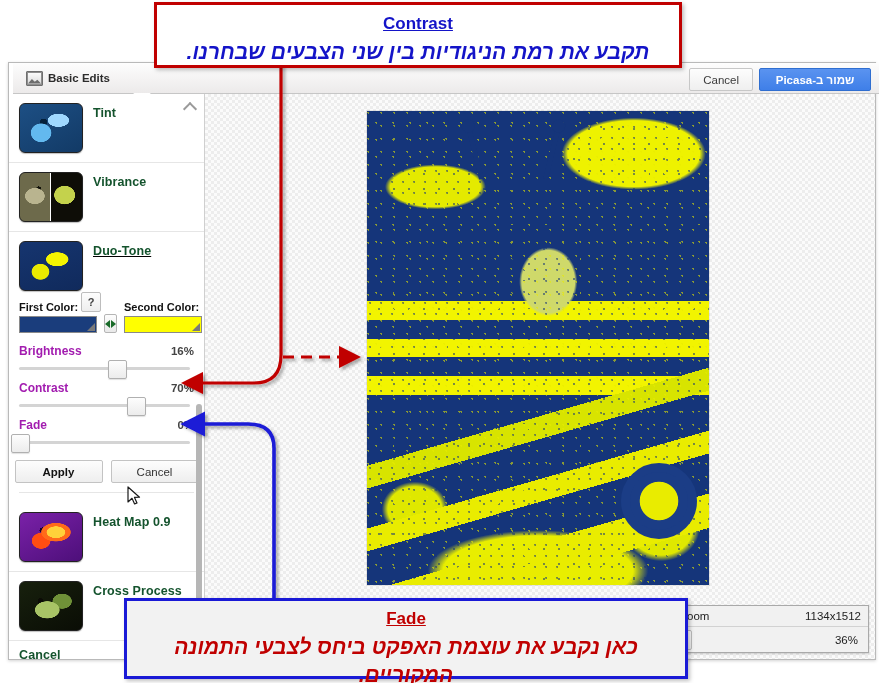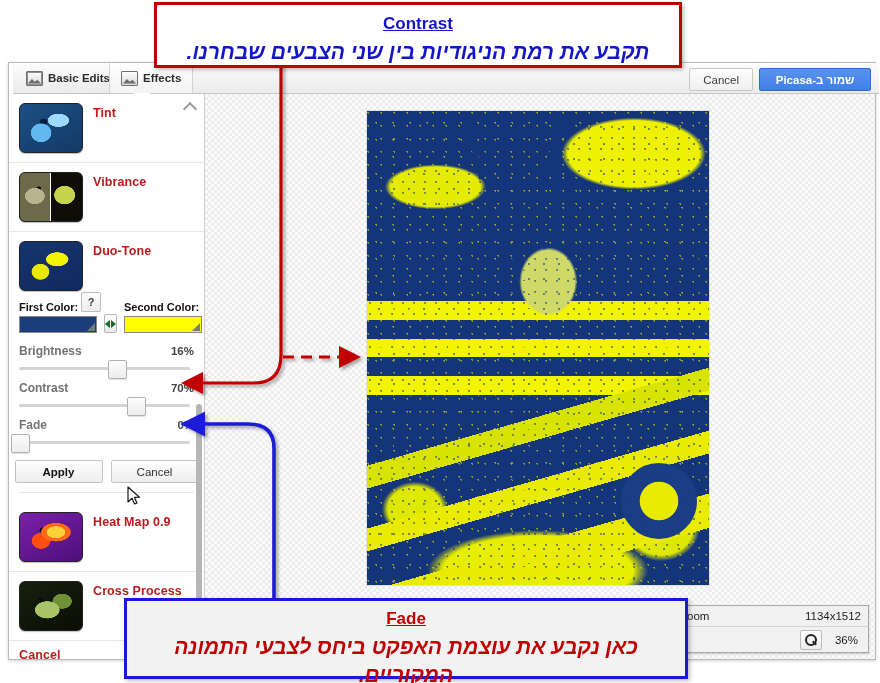--- a/index.html
+++ b/index.html
@@ -89,21 +89,21 @@
   .fx-row{
     position:relative;display:flex;align-items:flex-start;gap:10px;
     padding:9px 8px 9px 10px;
     border-bottom:1px solid #e6e6e6;cursor:pointer;
   }
   .fx-thumb{
     width:62px;height:48px;border-radius:6px;flex:0 0 auto;
     border:1px solid #222;box-shadow:0 1px 1px rgba(0,0,0,.25);
     overflow:hidden;position:relative;
   }
-  .fx-label{font-size:12.5px;font-weight:bold;color:#b91c1c;padding-top:3px;letter-spacing:.1px;}
+  .fx-label{font-size:12.5px;font-weight:bold;color:#14532d;padding-top:3px;letter-spacing:.1px;}
 
   
   .th-tint{background:
      radial-gradient(ellipse 26px 16px at 62% 34%, #9fd8ff 0 40%, transparent 42%),
      radial-gradient(ellipse 22px 20px at 34% 60%, #63b9ef 0 45%, transparent 48%),
      radial-gradient(circle 5px at 38% 38%, #05203a 0 70%, transparent 72%),
      radial-gradient(circle 5px at 62% 30%, #05203a 0 70%, transparent 72%),
      linear-gradient(150deg,#1d4f84,#123a66);}
   .th-vibrance{background:
      linear-gradient(90deg,
@@ -126,21 +126,21 @@
      radial-gradient(circle 4px at 62% 31%, #16022b 0 70%, transparent 72%),
      linear-gradient(150deg,#7a21a8,#4d0f7a);}
   .th-cross{background:
      radial-gradient(ellipse 23px 16px at 44% 58%, #a8c466 0 52%, transparent 55%),
      radial-gradient(ellipse 18px 14px at 68% 40%, #6f9138 0 52%, transparent 55%),
      radial-gradient(circle 4px at 33% 40%, #0b0b06 0 72%, transparent 74%),
      radial-gradient(circle 4px at 62% 33%, #0b0b06 0 72%, transparent 74%),
      linear-gradient(150deg,#17200d,#0a0d05);}
 
   
-  .fx-row.active{border-bottom:none;padding-bottom:2px;}
+  .fx-row.active{border-bottom:none;padding-bottom:2px;text-decoration:underline;}
   .help-btn{
     position:absolute;left:72px;top:60px;width:18px;height:18px;
     background:linear-gradient(#fdfdfd,#eeeeee);border:1px solid #bdbdbd;border-radius:2px;
     font-size:11px;color:#444;display:flex;align-items:center;justify-content:center;
     font-weight:bold;cursor:pointer;
   }
   .panel{position:relative;padding:4px 10px 10px 10px;}
   .color-row{display:flex;align-items:flex-end;gap:7px;margin-top:4px;}
   .color-group{display:flex;flex-direction:column;gap:3px;}
   .color-cap{font-size:11px;font-weight:bold;color:#111;}
@@ -156,21 +156,21 @@
     width:19px;height:17px;margin-bottom:0px;
     background:linear-gradient(#fdfdfd,#e9e9e9);border:1px solid #b5b5b5;border-radius:2px;
     display:flex;align-items:center;justify-content:center;gap:1px;cursor:pointer;
   }
   .swap-btn i{display:block;width:0;height:0;}
   .swap-btn i.l{border-top:4px solid transparent;border-bottom:4px solid transparent;border-right:5px solid #1a6b2a;}
   .swap-btn i.r{border-top:4px solid transparent;border-bottom:4px solid transparent;border-left:5px solid #1a6b2a;}
 
   .slider-block{margin-top:11px;position:relative;}
   .slider-head{display:flex;justify-content:space-between;align-items:baseline;}
-  .slider-name{font-size:12px;font-weight:bold;color:#737373;}
+  .slider-name{font-size:12px;font-weight:bold;color:#a21caf;}
   .slider-val{font-size:11.5px;font-weight:bold;color:#444;}
   .track{
     position:relative;height:3px;margin-top:9px;margin-right:4px;
     background:#d4d4d4;border-radius:2px;cursor:pointer;
   }
   .knob{
     position:absolute;top:-7px;width:17px;height:17px;margin-left:-8px;
     background:linear-gradient(#fdfdfd,#ececec);
     border:1px solid #b0b0b0;border-radius:2px;
     box-shadow:0 1px 1px rgba(0,0,0,.12);cursor:grab;
@@ -260,21 +260,21 @@
   .zoombox .zrow1{
     position:absolute;left:0;top:0;right:0;height:21px;
     display:flex;align-items:center;justify-content:space-between;
     padding:0 7px;box-sizing:border-box;border-bottom:1px solid #d2d2d2;
     font-size:11.5px;color:#222;
   }
   .zoom-caret{width:0;height:0;border-left:4px solid transparent;border-right:4px solid transparent;border-top:5px solid #333;margin-right:3px;}
   .zleft{display:flex;align-items:center;}
   .zrow2{
     position:absolute;left:0;bottom:0;right:0;height:24px;
-    display:flex;align-items:center;justify-content:flex-end;gap:13px;
+    display:flex;align-items:center;justify-content:space-between;gap:13px;
     padding:0 10px 0 8px;box-sizing:border-box;font-size:11.5px;color:#222;
   }
   .mag{
     width:20px;height:18px;background:linear-gradient(#fdfdfd,#ececec);
     border:1px solid #bcbcbc;border-radius:2px;position:relative;cursor:pointer;
   }
   .mag:before{
     content:"";position:absolute;left:4px;top:3px;width:8px;height:8px;
     border:2px solid #222;border-radius:50%;
   }
@@ -314,24 +314,20 @@
 <body>
 
 <div id="stage">
 
   <div class="app-window">
 
     <div class="toolbar">
       <div class="tab basic">
         <span class="tab-ico framed"></span>
         <span>Basic Edits</span>
-      </div>
-      <div class="tab effects">
-        <span class="tab-ico"></span>
-        <span>Effects</span>
       </div>
       <div class="tab-caret"></div>
       <div class="btn-cancel-top">
         <span>Cancel</span>
       </div>
       <div class="btn-save-top">
         <span>שמור ב-Picasa</span>
       </div>
     </div>
 

